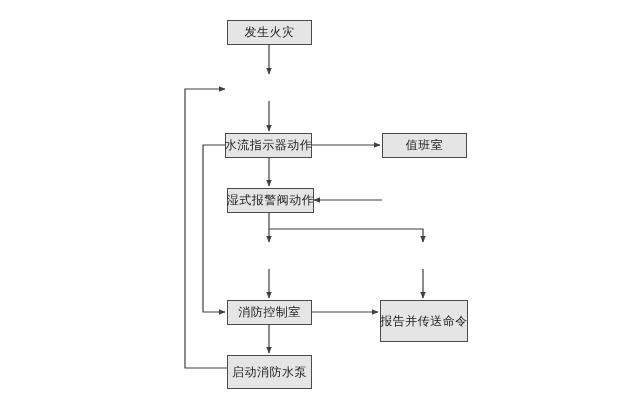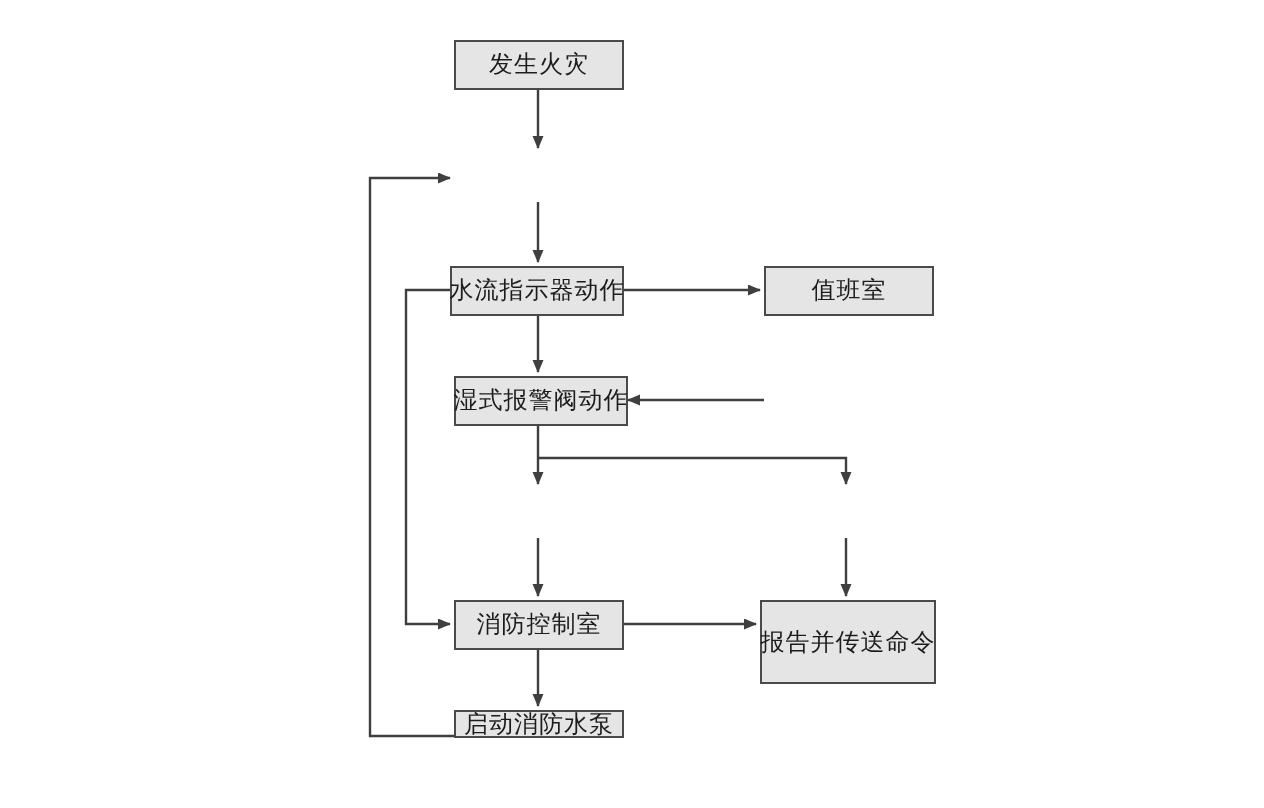--- a/index.html
+++ b/index.html
@@ -76,15 +76,15 @@
 
   <div class="node" style="left:382px; top:133px; width:85px; height:25px;">值班室</div>
 
 
 
 
   <div class="node" style="left:227px; top:300px; width:85px; height:25px;">消防控制室</div>
 
   <div class="node" style="left:380px; top:300px; width:88px; height:42px;">报告并传送命令</div>
 
-  <div class="node" style="left:227px; top:355px; width:85px; height:14px;">启动消防水泵</div>
+  <div class="node" style="left:227px; top:355px; width:85px; height:34px;">启动消防水泵</div>
 
 </div>
 
 </body></html>

